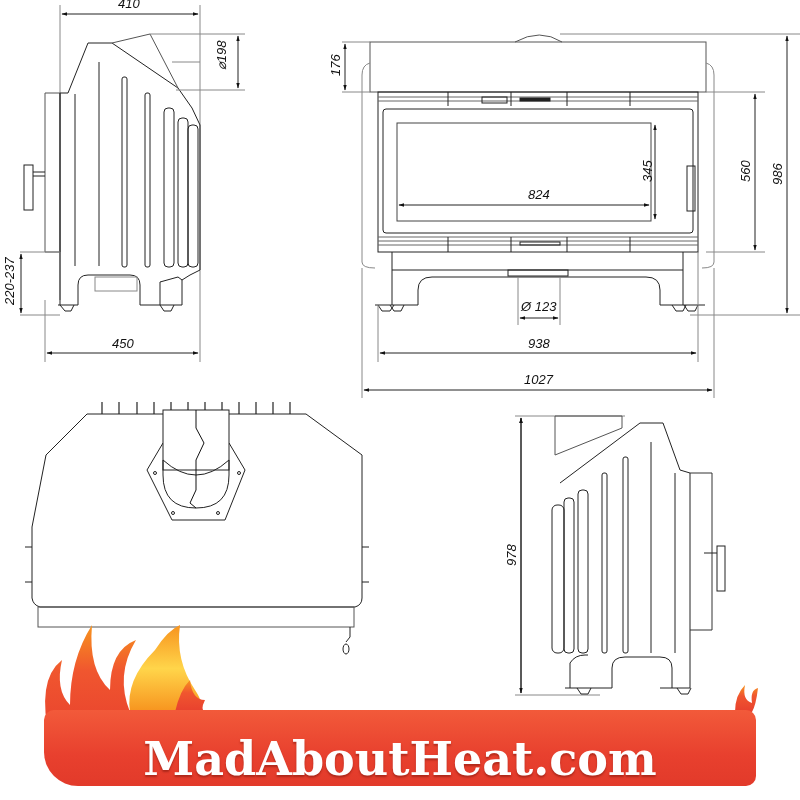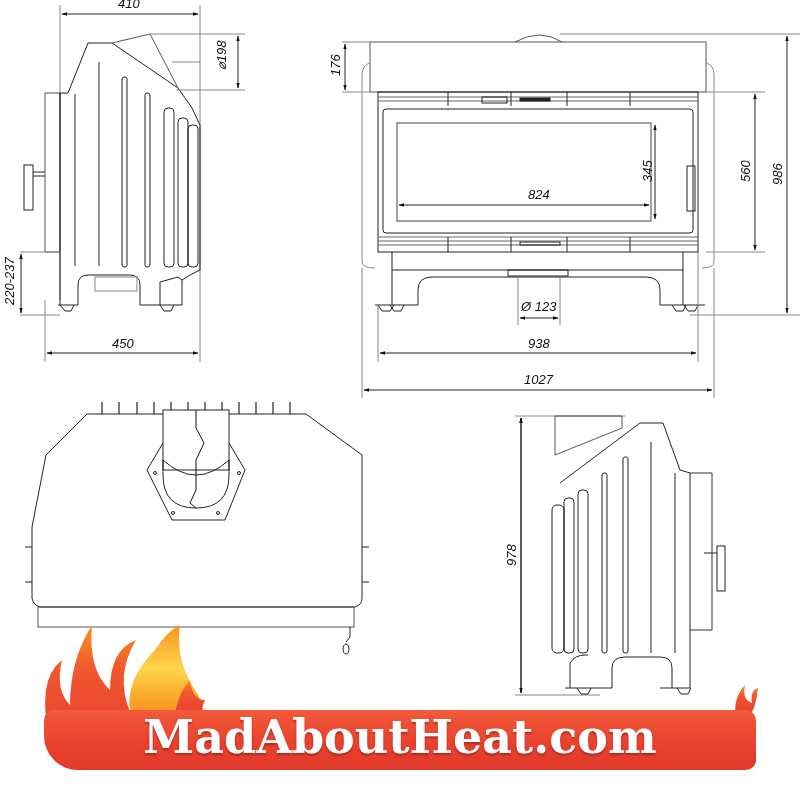--- a/index.html
+++ b/index.html
@@ -1,23 +1,23 @@
 <!DOCTYPE html>
 <html><head>
 <meta charset="utf-8">
 <style>
   html, body { margin:0; padding:0; background:#ffffff; }
   body { width:800px; height:800px; position:relative; overflow:hidden; font-family:"Liberation Sans", sans-serif; }
   #drawing { position:absolute; left:0; top:0; width:800px; height:800px; }
   .dim { font-family:"Liberation Sans", sans-serif; font-style:italic; font-size:13px; fill:#111; }
   .logo {
-    position:absolute; left:44px; top:710px; width:712px; height:60px;
+    position:absolute; left:44px; top:710px; width:712px; height:76px;
     background:linear-gradient(180deg,#f25a3a 0%,#e8402e 60%,#e23a2a 100%);
     border-radius:10px 10px 10px 34px;
-    display:flex; align-items:flex-start; justify-content:center;
+    display:flex; align-items:flex-end; justify-content:center;
   }
   .logo-text {
     font-family:"DejaVu Serif", serif; font-weight:bold; font-size:46px; color:#ffffff;
     letter-spacing:0px; text-shadow:0 2px 2px rgba(120,20,10,0.5); white-space:nowrap;
   }
   .flames { position:absolute; left:0; top:0; width:800px; height:800px; pointer-events:none; }
 </style>
 </head>
 <body>
 

